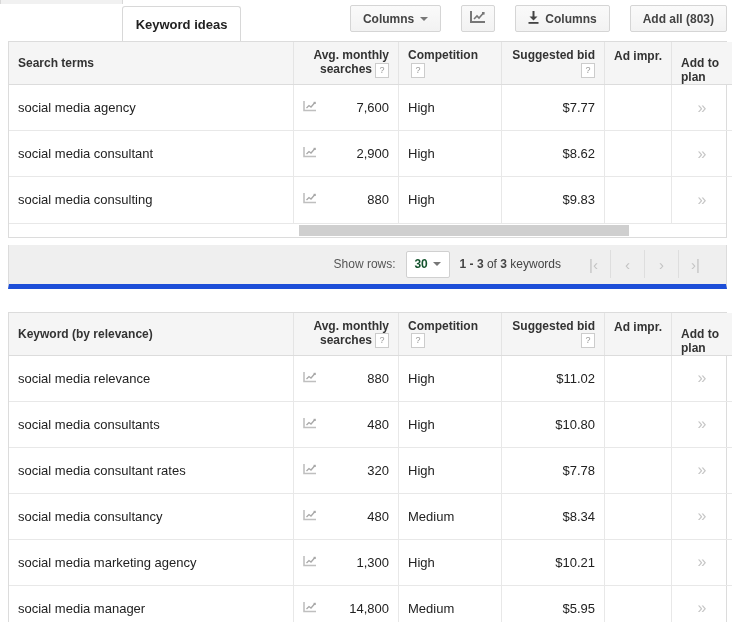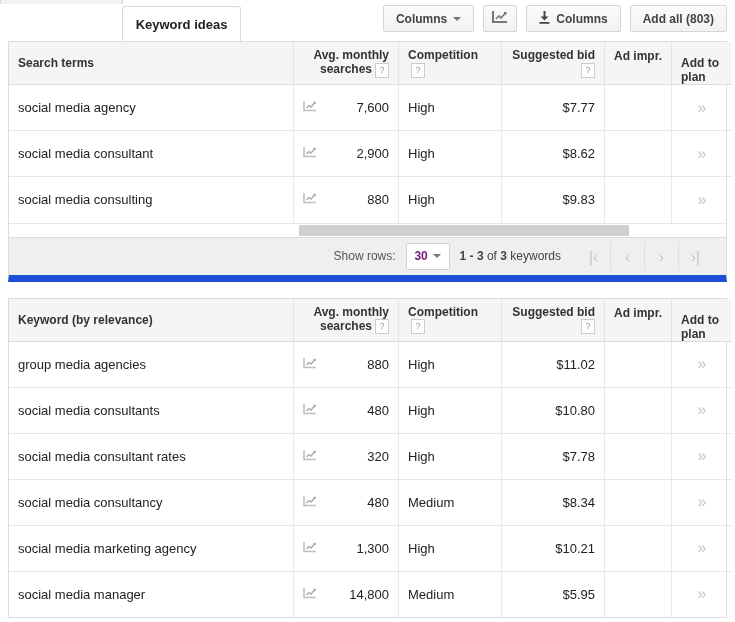--- a/index.html
+++ b/index.html
@@ -50,21 +50,21 @@
     margin-left: -1px;
     z-index: 3;
     margin-top: 34px;
   }
   .toolbar {
     position: absolute;
     right: 8px;
     top: 5px;
     display: flex;
     align-items: center;
-    gap: 9px;
+    gap: 20px;
   }
   .btn {
     border: 1px solid #d5d5d5;
     background: linear-gradient(to bottom, #fafafa, #f2f2f2);
     border-radius: 2px;
     color: #444444;
     font-size: 12px;
     font-weight: bold;
     height: 27px;
     box-sizing: border-box;
@@ -179,26 +179,26 @@
     position: absolute;
     top: 1px;
     left: 290px;
     width: 330px;
     height: 11px;
     background: #cfcfcf;
   }
 
   
   .pager {
-    margin: 0 8px;
+    margin: 7px 8px;
     height: 44px;
     background: #efefef;
     border-left: 1px solid #dcdcdc;
     border-right: 1px solid #dcdcdc;
-    border-bottom: 7px solid #1d4ed8;
+    border-bottom: 5px solid #1d4ed8;
     box-sizing: border-box;
     display: flex;
     align-items: center;
     justify-content: flex-end;
     padding-right: 14px;
     gap: 10px;
   }
   .pager-label { font-size: 12px; color: #555555; }
   .rows-select {
     border: 1px solid #d0d0d0;
@@ -206,21 +206,21 @@
     border-radius: 2px;
     height: 27px;
     min-width: 44px;
     box-sizing: border-box;
     display: flex;
     align-items: center;
     justify-content: center;
     gap: 5px;
     font-size: 12px;
     font-weight: bold;
-    color: #701a75;
+    color: #14532d;
     padding: 0 7px;
     cursor: pointer;
   }
   .range { font-size: 12px; color: #444444; }
   .range b { font-weight: bold; }
   .nav-group { display: flex; align-items: center; margin-left: 6px; }
   .nav-btn {
     width: 33px;
     height: 28px;
     display: flex;
@@ -424,21 +424,21 @@
         <th class="c-imp">
           <div class="th-inner th-left" style="padding-bottom:14px;"><span>Ad impr.</span></div>
         </th>
         <th class="c-plan">
           <div class="th-inner th-left" style="padding-top:14px;"><span>Add to plan</span></div>
         </th>
       </tr>
     </thead>
     <tbody>
       <tr>
-        <td>group media agencies</td>
+        <td>social media relevance</td>
         <td>
           <div class="num-cell">
             <span class="chart-glyph">
               <svg width="14" height="12" viewBox="0 0 14 12" aria-hidden="true">
                 <path d="M1 1 L1 10.5 L13 10.5" fill="none" stroke="#b5b5b5" stroke-width="1.6"></path>
                 <path d="M3.5 8 L6 5.5 L8 7 L11.5 3" fill="none" stroke="#999" stroke-width="1.3"></path>
                 <rect x="10.6" y="1.8" width="2.2" height="2.2" fill="#999"></rect>
               </svg>
             </span>
             <span class="num-val">880</span>

